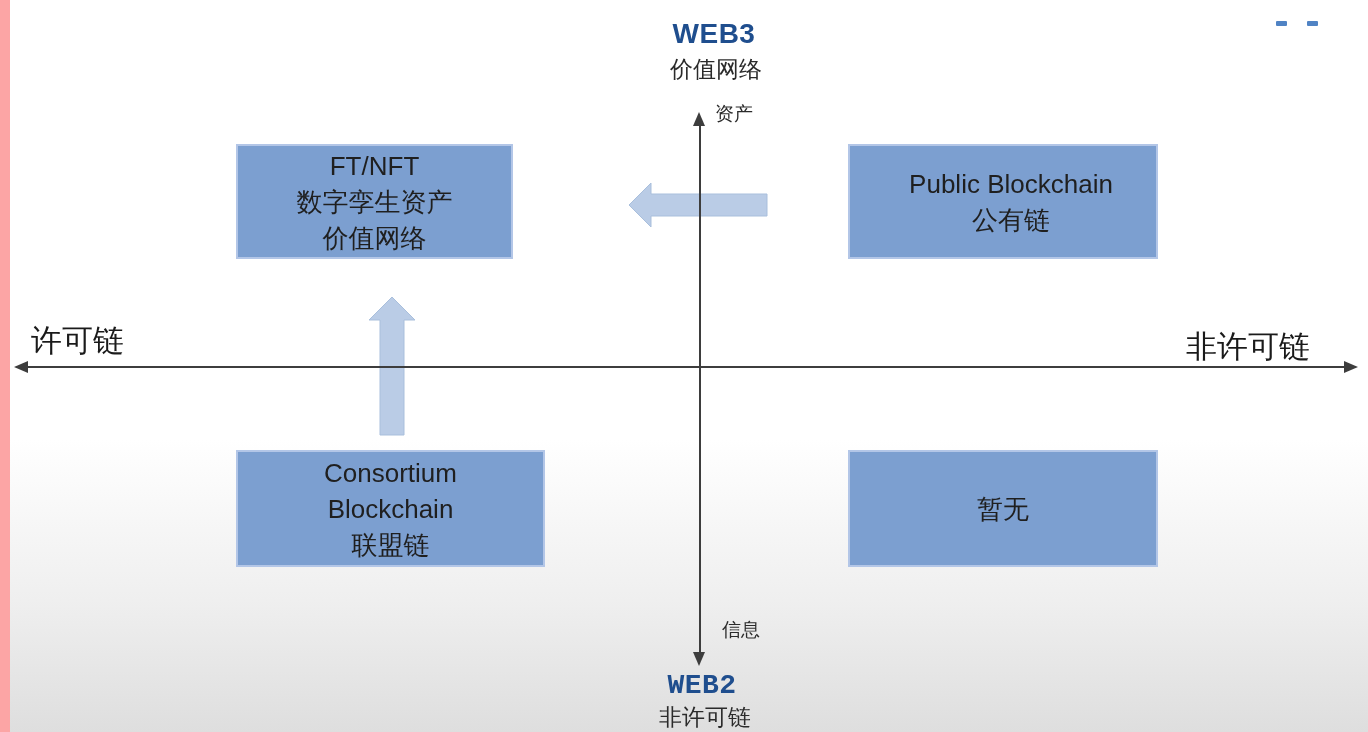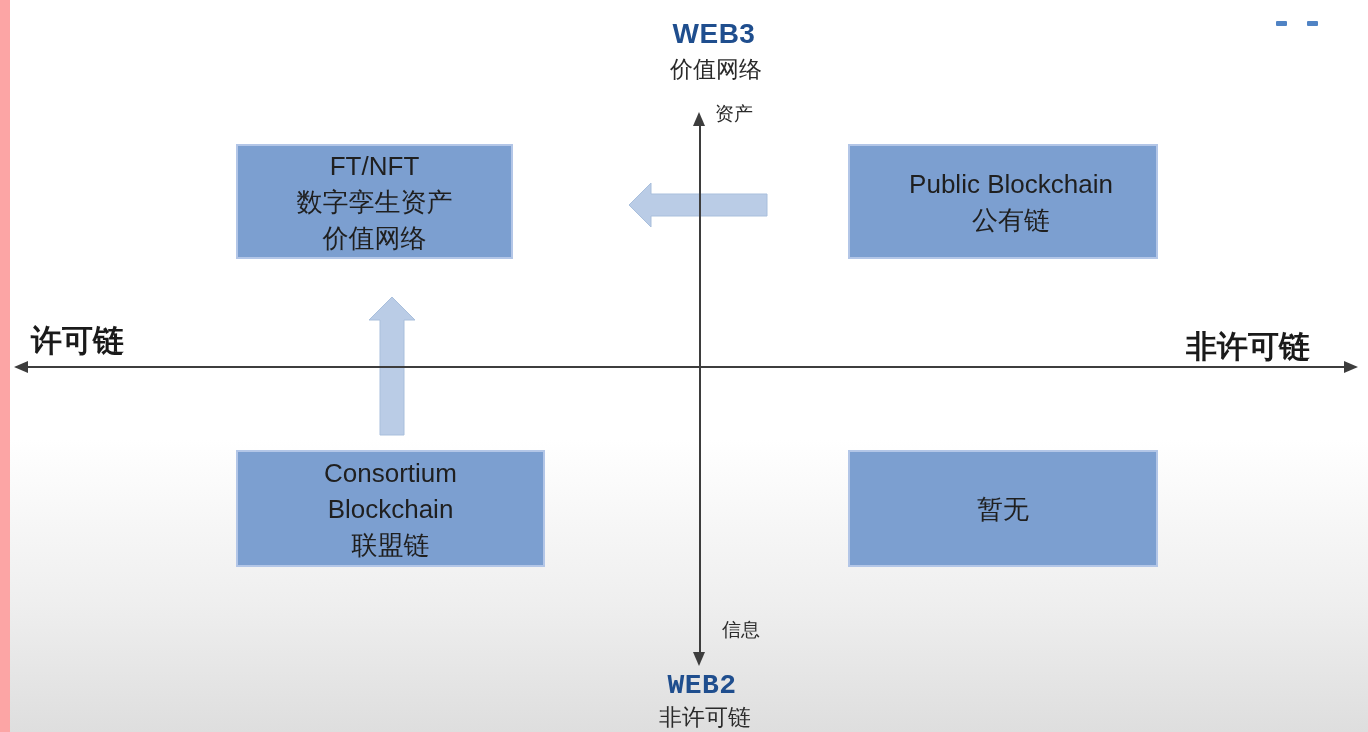--- a/index.html
+++ b/index.html
@@ -13,21 +13,21 @@
   .axis-v{left:699px;top:124px;width:2px;height:530px;background:#3d3d3d;z-index:3;}
   .ah{width:0;height:0;z-index:3;}
   .ah-left{left:14px;top:361px;border-top:6px solid transparent;border-bottom:6px solid transparent;border-right:14px solid #3d3d3d;}
   .ah-right{left:1344px;top:361px;border-top:6px solid transparent;border-bottom:6px solid transparent;border-left:14px solid #3d3d3d;}
   .ah-up{left:693px;top:112px;border-left:6px solid transparent;border-right:6px solid transparent;border-bottom:14px solid #3d3d3d;}
   .ah-down{left:693px;top:652px;border-left:6px solid transparent;border-right:6px solid transparent;border-top:14px solid #3d3d3d;}
   
   .web-title{width:200px;text-align:center;font-size:28px;font-weight:bold;color:#1f4e8e;letter-spacing:0.5px;}
   .web-sub{width:200px;text-align:center;font-size:23px;color:#2b2b2b;}
   .axis-end-label{font-size:19px;color:#2b2b2b;}
-  .side-label{font-size:31px;color:#1a1a1a;font-weight:700;}
+  .side-label{font-size:31px;color:#1a1a1a;font-weight:400;}
   
   .qbox{background:#7c9fd0;border:2px solid #b3c6e7;color:#1f1f1f;
     display:flex;flex-direction:column;align-items:center;justify-content:center;
     text-align:center;font-size:26px;line-height:36px;box-sizing:border-box;z-index:2;}
   .qb-tl{left:236px;top:144px;width:277px;height:115px;}
   .qb-tr{left:848px;top:144px;width:310px;height:115px;padding-left:16px;}
   .qb-bl{left:236px;top:450px;width:309px;height:117px;}
   .qb-br{left:848px;top:450px;width:310px;height:117px;}
   
   .block-arrow{z-index:1;}

